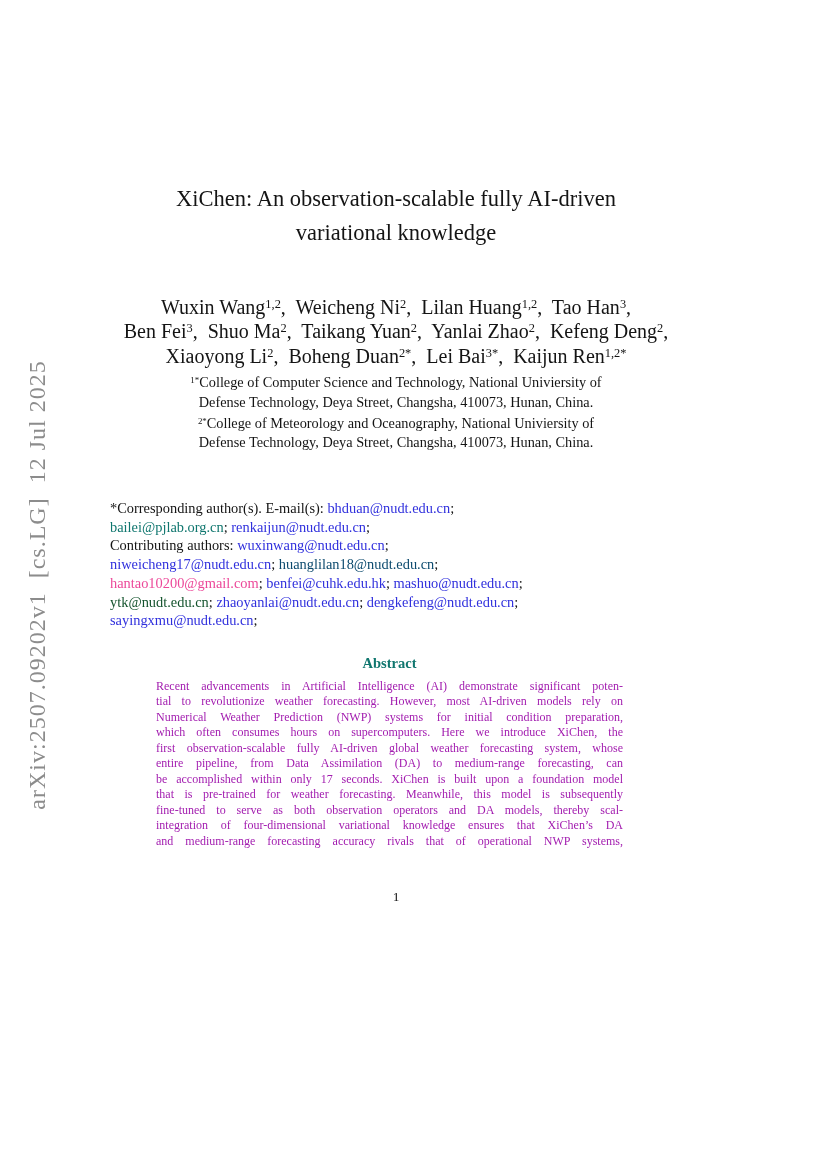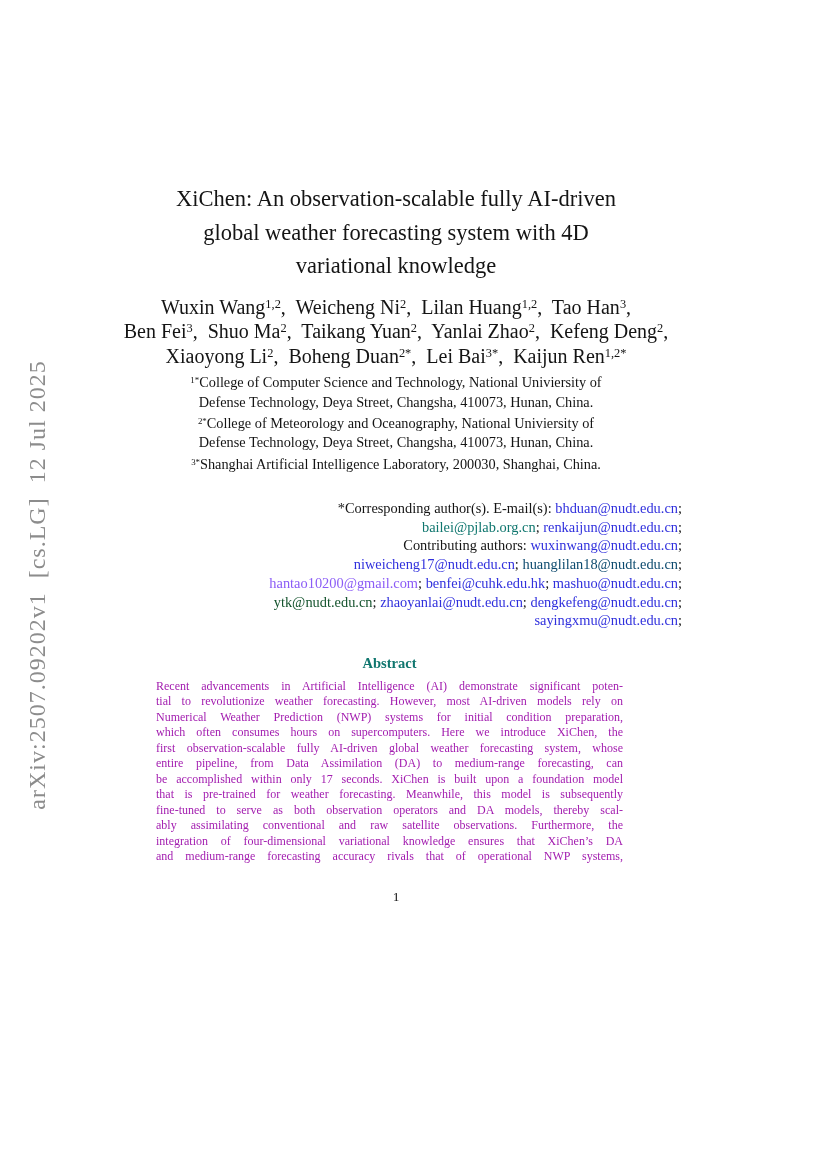--- a/index.html
+++ b/index.html
@@ -20,21 +20,21 @@
   .authors-block {
     position:absolute; top:294px; left:100px; width:592px;
     text-align:center; font-size:20px; line-height:21.3px; color:#141414;
   }
   .affil-block {
     position:absolute; top:371px; left:110px; width:572px;
     text-align:center; font-size:14.3px; line-height:19.2px; color:#141414;
   }
   .contacts-block {
     position:absolute; top:499px; left:110px; width:572px;
-    text-align:right; font-size:14.4px; line-height:18.7px; color:#141414;
+    text-align:left; font-size:14.4px; line-height:18.7px; color:#141414;
   }
   .abstract-heading {
     position:absolute; top:655px; left:156px; width:467px;
     text-align:center; font-weight:bold; font-size:14.5px; color:#0f766e;
   }
   .abstract-body {
     position:absolute; top:679px; left:156px; width:467px;
     font-size:12px; line-height:15.45px; color:#a21caf;
   }
   .abs-line { text-align:justify; text-align-last:justify; }
@@ -46,53 +46,50 @@
   .sup { font-size:0.62em; vertical-align:0.5em; letter-spacing:0; }
   .email { text-decoration:none; }
 </style>
 </head>
 <body>
 
 <div class="page">
   <div class="watermark" style="color: rgb(140, 140, 140);">arXiv:2507.09202v1  [cs.LG]  12 Jul 2025</div>
   <div class="title-block">
       <div>XiChen: An observation-scalable fully AI-driven</div>
-      <div>global weather forecasting system with 4D</div>
       <div>variational knowledge</div>
     </div>
   <div class="authors-block">
       <div><span>Wuxin Wang</span><sup class="sup">1,2</sup>,&nbsp; <span>Weicheng Ni</span><sup class="sup">2</sup>,&nbsp; <span>Lilan Huang</span><sup class="sup">1,2</sup>,&nbsp; <span>Tao Han</span><sup class="sup">3</sup>,</div>
       <div><span>Ben Fei</span><sup class="sup">3</sup>,&nbsp; <span>Shuo Ma</span><sup class="sup">2</sup>,&nbsp; <span>Taikang Yuan</span><sup class="sup">2</sup>,&nbsp; <span>Yanlai Zhao</span><sup class="sup">2</sup>,&nbsp; <span>Kefeng Deng</span><sup class="sup">2</sup>,</div>
       <div><span>Xiaoyong Li</span><sup class="sup">2</sup>,&nbsp; <span>Boheng Duan</span><sup class="sup">2*</sup>,&nbsp; <span>Lei Bai</span><sup class="sup">3*</sup>,&nbsp; <span>Kaijun Ren</span><sup class="sup">1,2*</sup></div>
     </div>
   <div class="affil-block">
       <div><sup class="sup">1*</sup>College of Computer Science and Technology, National Univiersity of</div>
       <div>Defense Technology, Deya Street, Changsha, 410073, Hunan, China.</div>
       <div><sup class="sup">2*</sup>College of Meteorology and Oceanography, National Univiersity of</div>
       <div>Defense Technology, Deya Street, Changsha, 410073, Hunan, China.</div>
-      <div><sup class="sup">3*</sup>Shanghai Artificial Intelligence Laboratory, 200030, Shanghai, China.</div>
     </div>
   <div class="contacts-block">
       <div><span>*Corresponding author(s). E-mail(s): </span><a class="email" href="#" style="color: rgb(48, 48, 221);">bhduan@nudt.edu.cn</a><span>;</span></div>
       <div><a class="email" href="#" style="color: #0f766e;">bailei@pjlab.org.cn</a><span>; </span><a class="email" href="#" style="color: rgb(48, 48, 221);">renkaijun@nudt.edu.cn</a><span>;</span></div>
       <div><span>Contributing authors: </span><a class="email" href="#" style="color: rgb(48, 48, 221);">wuxinwang@nudt.edu.cn</a><span>;</span></div>
       <div><a class="email" href="#" style="color: rgb(48, 48, 221);">niweicheng17@nudt.edu.cn</a><span>; </span><a class="email" href="#" style="color: #0c4a6e;">huanglilan18@nudt.edu.cn</a><span>;</span></div>
-      <div><a class="email" href="#" style="color: #8b5cf6; margin-top: 28px;">hantao10200@gmail.com</a><span>; </span><a class="email" href="#" style="color: rgb(48, 48, 221);">benfei@cuhk.edu.hk</a><span>; </span><a class="email" href="#" style="color: rgb(48, 48, 221);">mashuo@nudt.edu.cn</a><span>;</span></div>
+      <div><a class="email" href="#" style="color: #ec4899; margin-top: 28px;">hantao10200@gmail.com</a><span>; </span><a class="email" href="#" style="color: rgb(48, 48, 221);">benfei@cuhk.edu.hk</a><span>; </span><a class="email" href="#" style="color: rgb(48, 48, 221);">mashuo@nudt.edu.cn</a><span>;</span></div>
       <div><a class="email" href="#" style="color: #14532d;">ytk@nudt.edu.cn</a><span>; </span><a class="email" href="#" style="color: rgb(48, 48, 221);">zhaoyanlai@nudt.edu.cn</a><span>; </span><a class="email" href="#" style="color: rgb(48, 48, 221);">dengkefeng@nudt.edu.cn</a><span>;</span></div>
       <div><a class="email" href="#" style="color: rgb(48, 48, 221);">sayingxmu@nudt.edu.cn</a><span>;</span></div>
     </div>
   <div class="abstract-heading">Abstract</div>
   <div class="abstract-body">
       <div class="abs-line">Recent advancements in Artificial Intelligence (AI) demonstrate significant poten-</div>
       <div class="abs-line">tial to revolutionize weather forecasting. However, most AI-driven models rely on</div>
       <div class="abs-line">Numerical Weather Prediction (NWP) systems for initial condition preparation,</div>
       <div class="abs-line">which often consumes hours on supercomputers. Here we introduce XiChen, the</div>
       <div class="abs-line">first observation-scalable fully AI-driven global weather forecasting system, whose</div>
       <div class="abs-line">entire pipeline, from Data Assimilation (DA) to medium-range forecasting, can</div>
       <div class="abs-line">be accomplished within only 17 seconds. XiChen is built upon a foundation model</div>
       <div class="abs-line">that is pre-trained for weather forecasting. Meanwhile, this model is subsequently</div>
       <div class="abs-line">fine-tuned to serve as both observation operators and DA models, thereby scal-</div>
-      <div class="abs-line">ably assimilating conventional and raw satellite observations. Furthermore, the</div>
       <div class="abs-line">integration of four-dimensional variational knowledge ensures that XiChen’s DA</div>
       <div class="abs-line">and medium-range forecasting accuracy rivals that of operational NWP systems,</div>
     </div>
   <div class="page-number">1</div>
 </div>
 
 </body></html>

